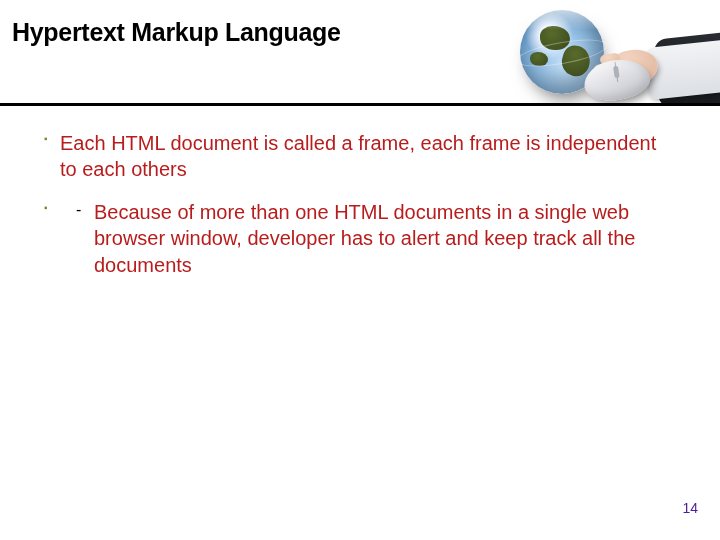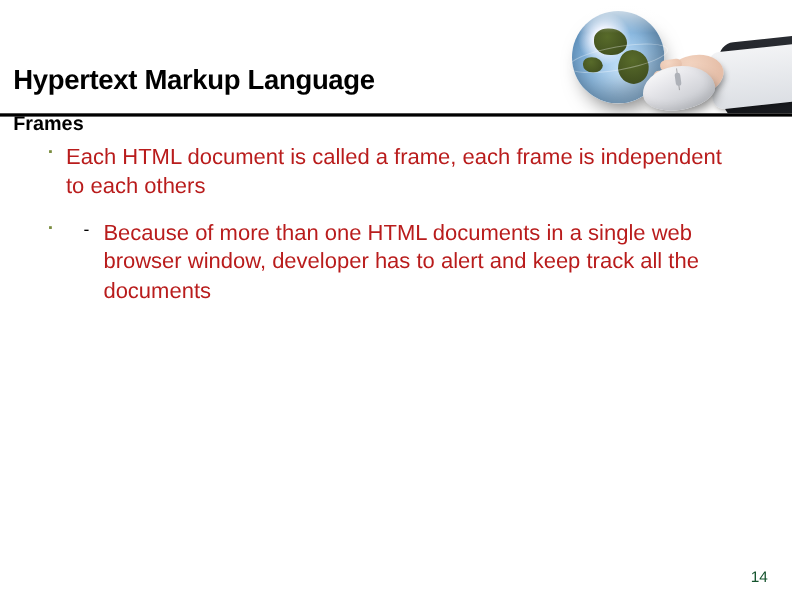--- a/index.html
+++ b/index.html
@@ -14,21 +14,20 @@
   .header {
     position: relative;
     padding: 18px 0 0 12px;
     height: 106px;
   }
   .title {
     font-size: 25px;
     font-weight: 700;
     color: #000;
     letter-spacing: -0.3px;
-    margin-top: 41px;
   }
   .subtitle {
     margin-top: 14px;
     font-size: 18px;
     font-weight: 700;
     color: #000;
   }
   .rule {
     position: absolute;
     left: 0;
@@ -192,31 +191,30 @@
     content: "-";
     position: absolute;
     left: 0;
     top: 0;
     color: #000;
     font-size: 16px;
   }
   .pagenum {
     position: absolute;
     right: 22px;
-    bottom: 8px;
+    bottom: 24px;
     font-size: 14px;
-    color: #14532d;
+    color: #4c1d95;
   }
 </style>
 </head>
 <body>
 
 <div class="header">
   <div class="title">Hypertext Markup Language</div>
-  <div class="subtitle">Frames</div>
 
   <div class="header-art">
     <svg class="cable" viewBox="0 0 130 50">
       <path d="M2 10 C 30 40, 60 -6, 120 30" stroke="#8a8d92" stroke-width="2.2" fill="none"></path>
     </svg>
     <div class="globe">
       <div class="land a"></div>
       <div class="land b"></div>
       <div class="land c"></div>
       <div class="globe-ring"></div>

